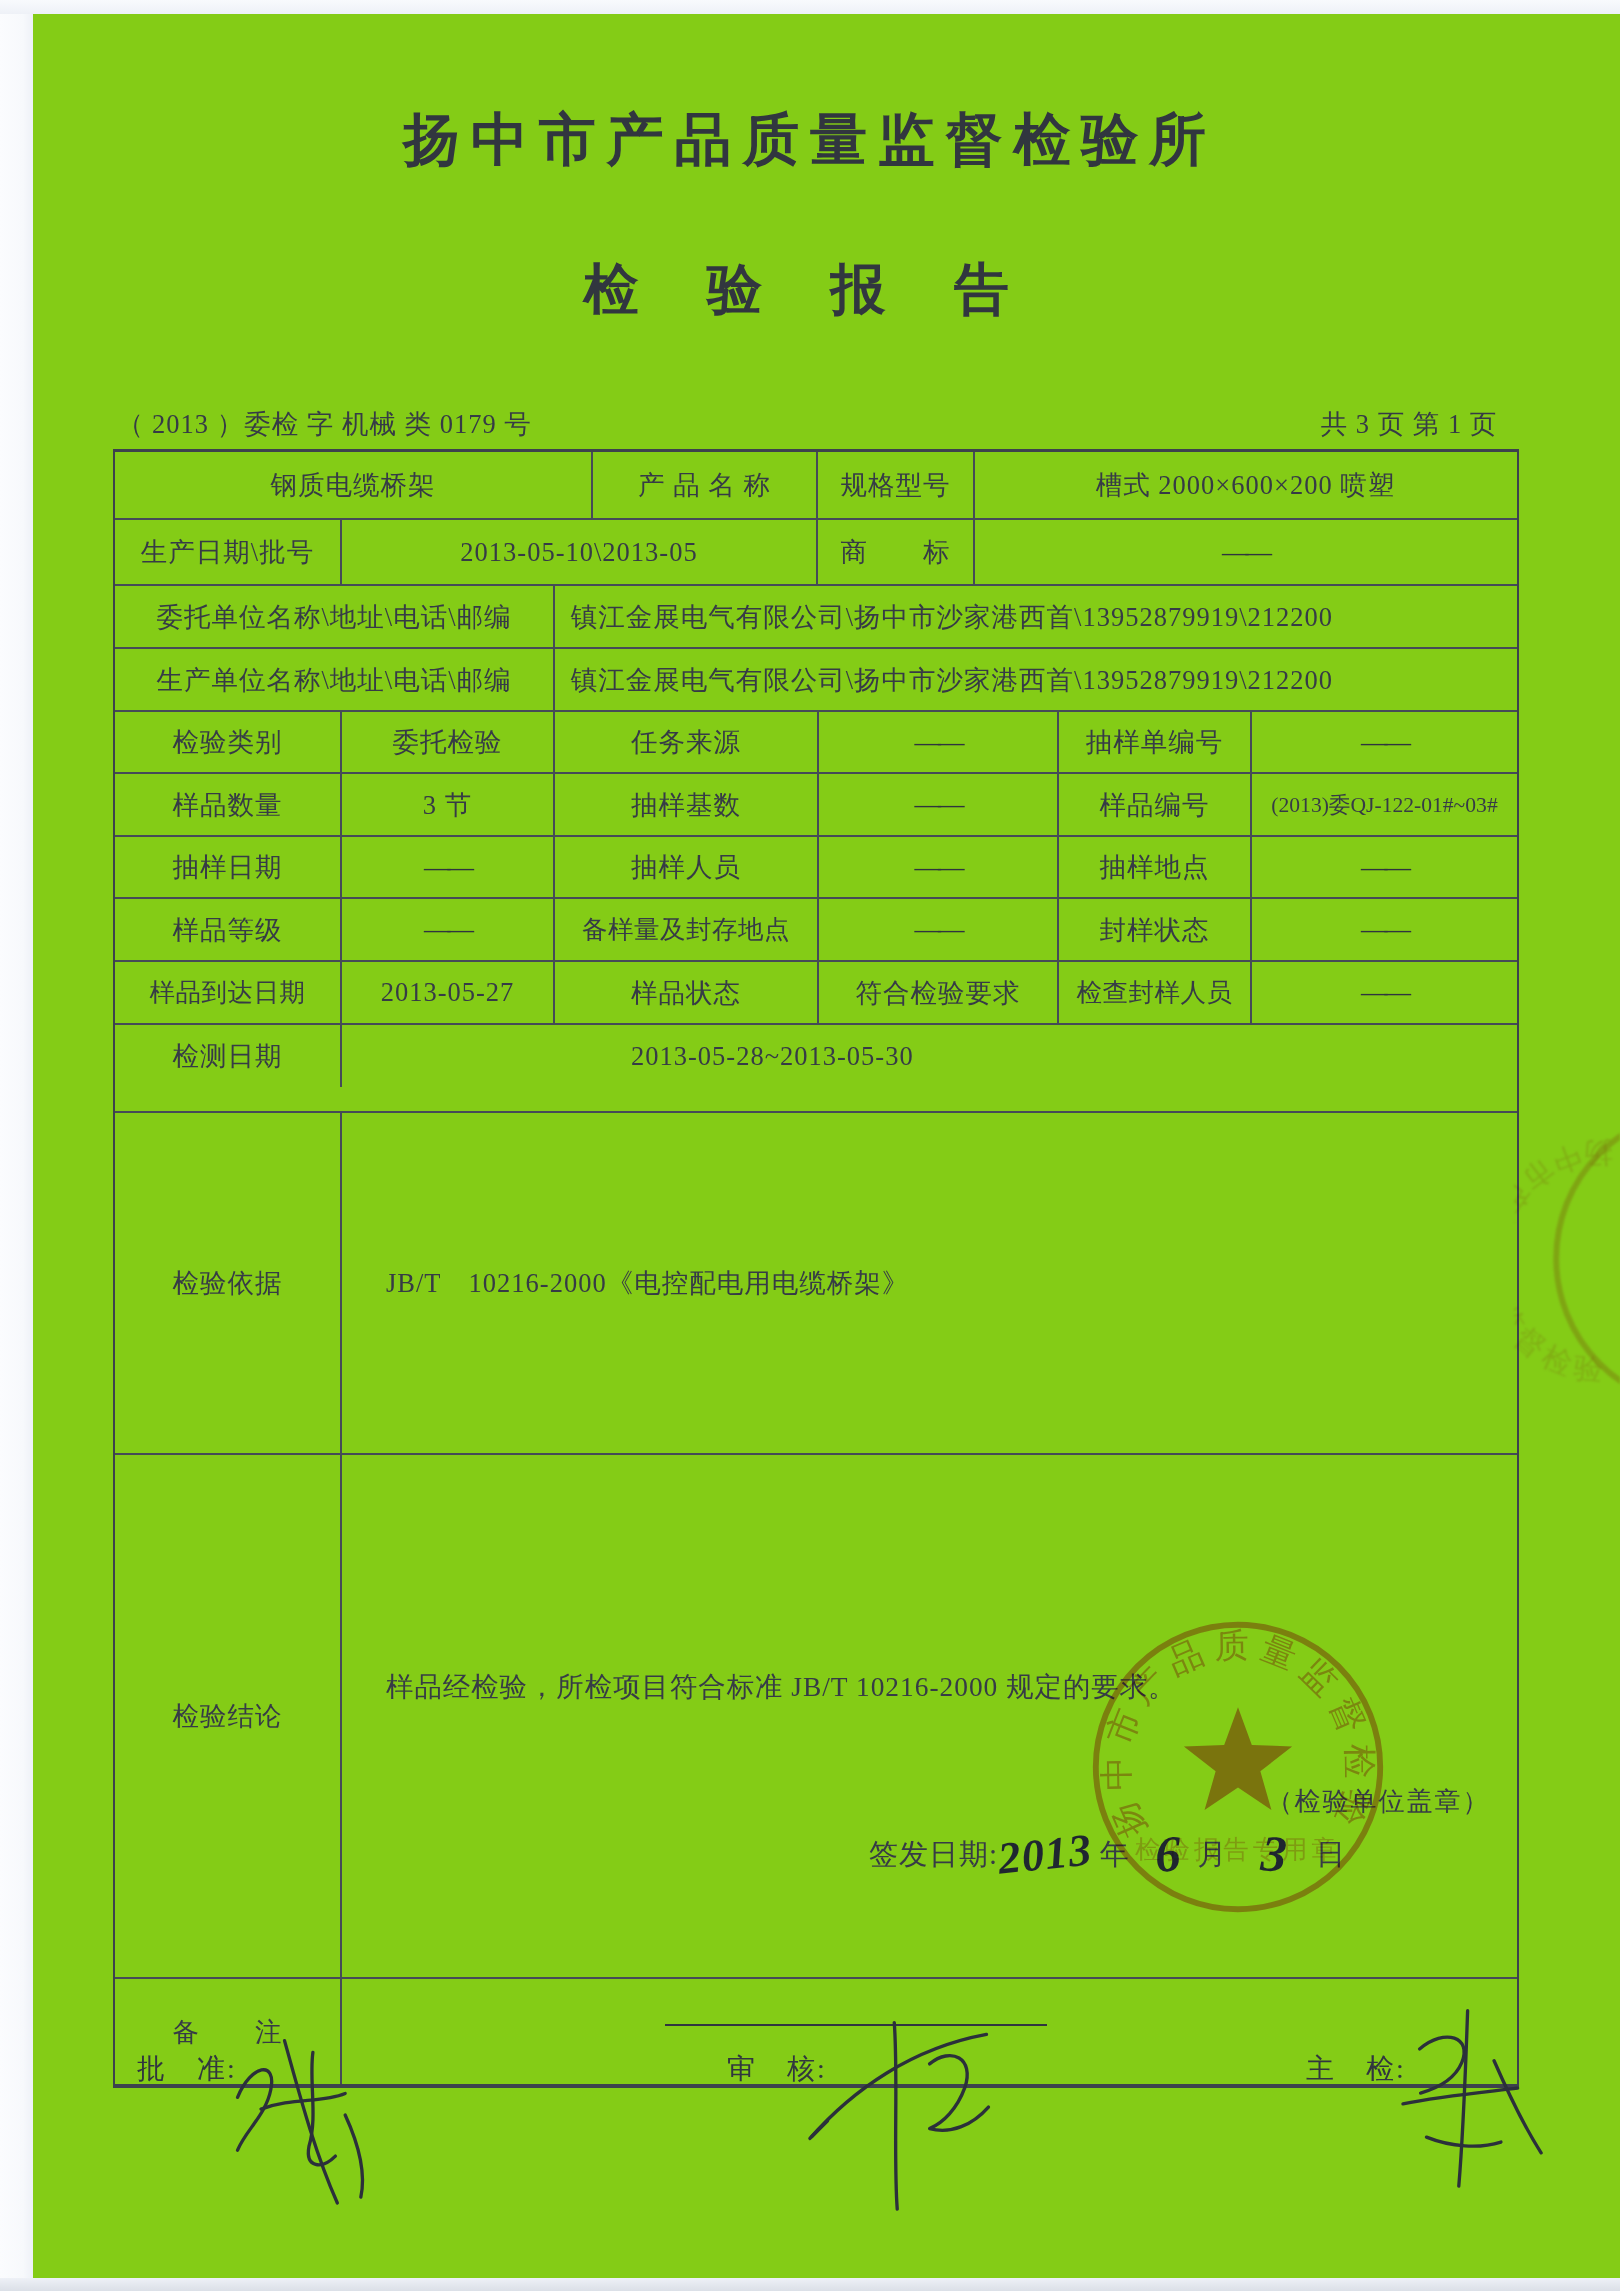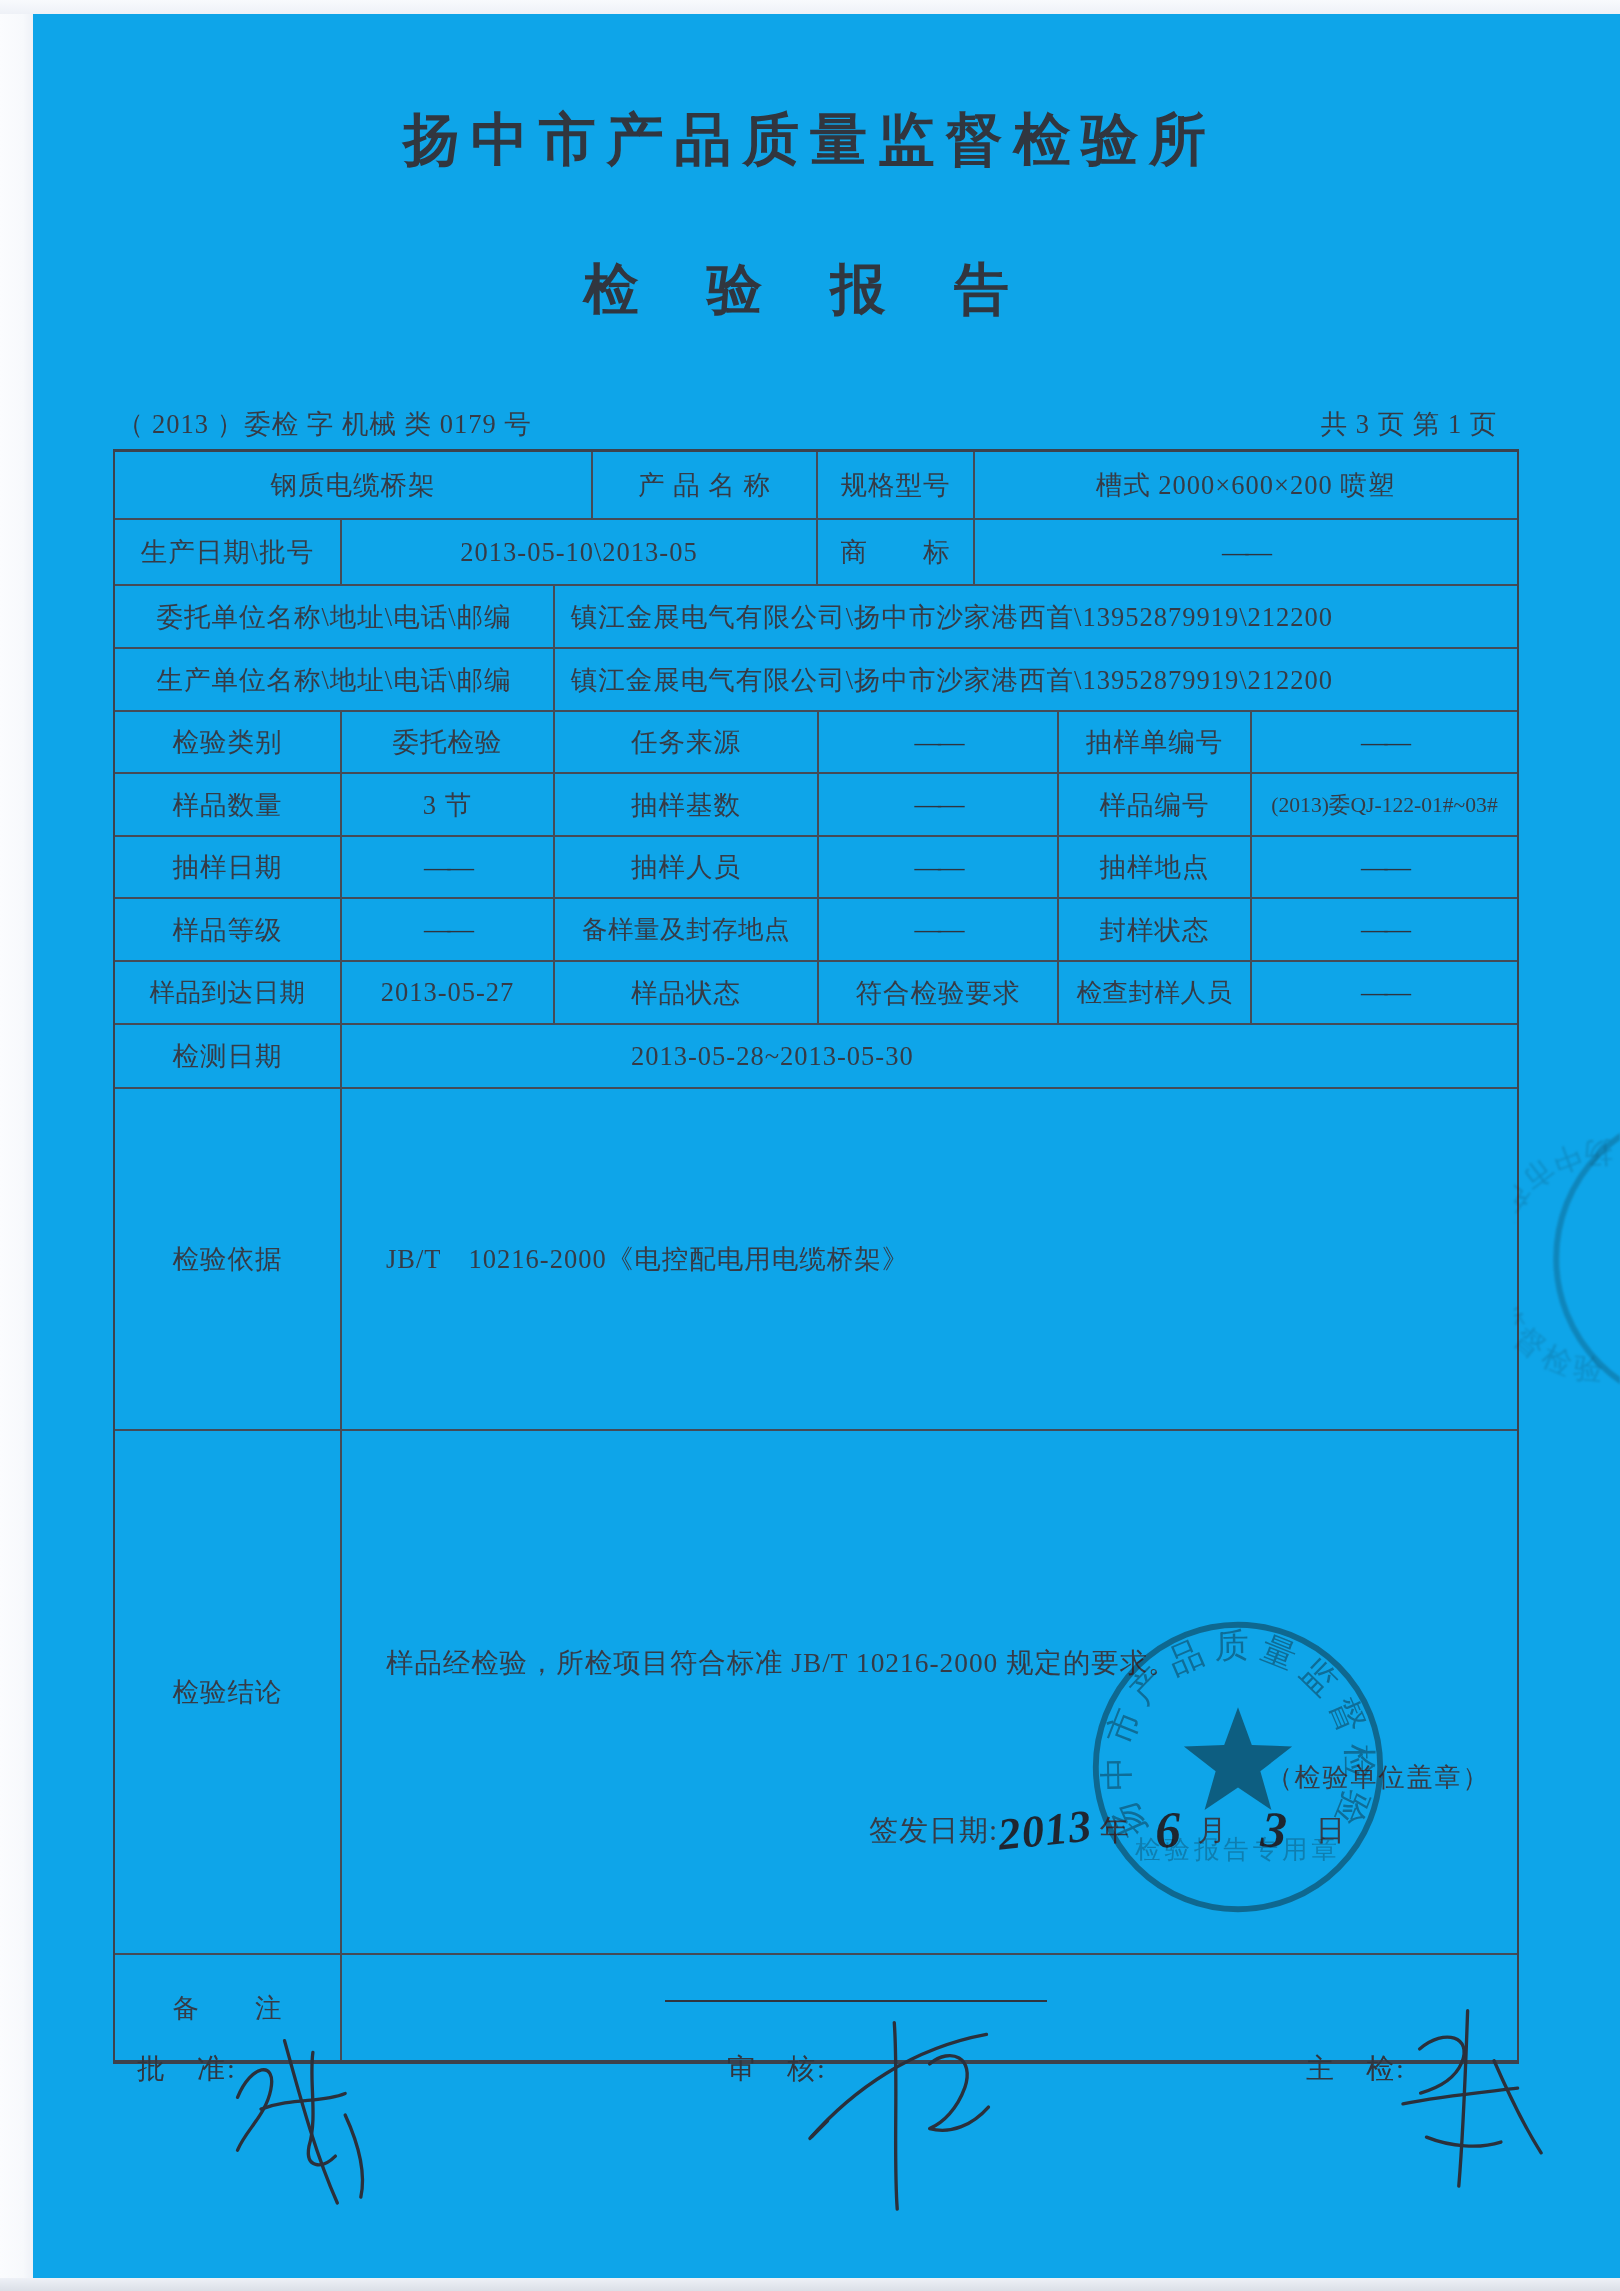--- a/index.html
+++ b/index.html
@@ -1,18 +1,18 @@
 <!DOCTYPE html>
 <html><head>
 <meta charset="utf-8">
 <style>
   html,body{margin:0;padding:0;background:#dde1e8;}
   .page{
     position:relative;width:1620px;height:2292px;margin:0 auto;
-    background:#0ea5e9;overflow:hidden;
+    background:#84cc16;overflow:hidden;
     font-family:"Liberation Serif","DejaVu Serif",serif;
     color:#363b46;
   }
   .scan-left{position:absolute;left:0;top:0;width:33px;height:100%;
     background:linear-gradient(90deg,#fbfcfe 0%,#f7f9fc 70%,#eef1f7 100%);}
   .scan-top{position:absolute;left:0;top:0;width:100%;height:13.7px;
     background:linear-gradient(#f8fafd,#eef1f7);}
   .scan-bottom{position:absolute;left:0;bottom:0;width:100%;height:13.7px;
     background:linear-gradient(#eef1f7,#d9dee6);}
   .org-title{position:absolute;left:0;top:102px;width:100%;text-align:center;
@@ -41,21 +41,21 @@
   .fs26{font-size:25.5px;letter-spacing:0.5px;}
   .dash{letter-spacing:-2.9px;color:#2f343f;}
   
   .w230{flex:0 0 225px;} .w486{flex:0 0 476px;} .w160{flex:0 0 157px;} .w554{flex:0 0 543px;}
   .w447{flex:0 0 438px;} .w983{flex:0 0 963px;}
   .w217{flex:0 0 213px;} .w269{flex:0 0 264px;} .w245{flex:0 0 240px;}
   .w197{flex:0 0 193px;} .w272{flex:0 0 267px;}
   .w1200{flex:0 0 1176px;}
   
   .h67{height:66px;} .h65{height:64px;} .h62{height:61px;} .h61{height:60px;}
-  .h63{height:62px;} .h347{height:340px;} .h533{height:522px;} .h107{height:105px;}
+  .h63{height:62px;} .h347{height:340px;margin-top:24px;} .h533{height:522px;} .h107{height:105px;}
 
   .rel{position:relative;display:block;}
   .concl-text{position:absolute;left:44px;top:214px;font-size:27.4px;letter-spacing:1px;white-space:nowrap;}
   .seal-note{position:absolute;right:25.5px;top:329px;font-size:26px;letter-spacing:2px;}
   .issue-line{position:absolute;left:527px;top:374px;display:flex;align-items:center;
     font-size:29px;white-space:nowrap;}
   .hand{display:inline-block;font-size:45px;font-weight:600;font-style:italic;
     color:#1f2630;transform:rotate(-6deg);line-height:1;}
   .hand.m{font-size:51px;transform:rotate(-3deg);}
   .hand.d{font-size:51px;transform:rotate(4deg);}

